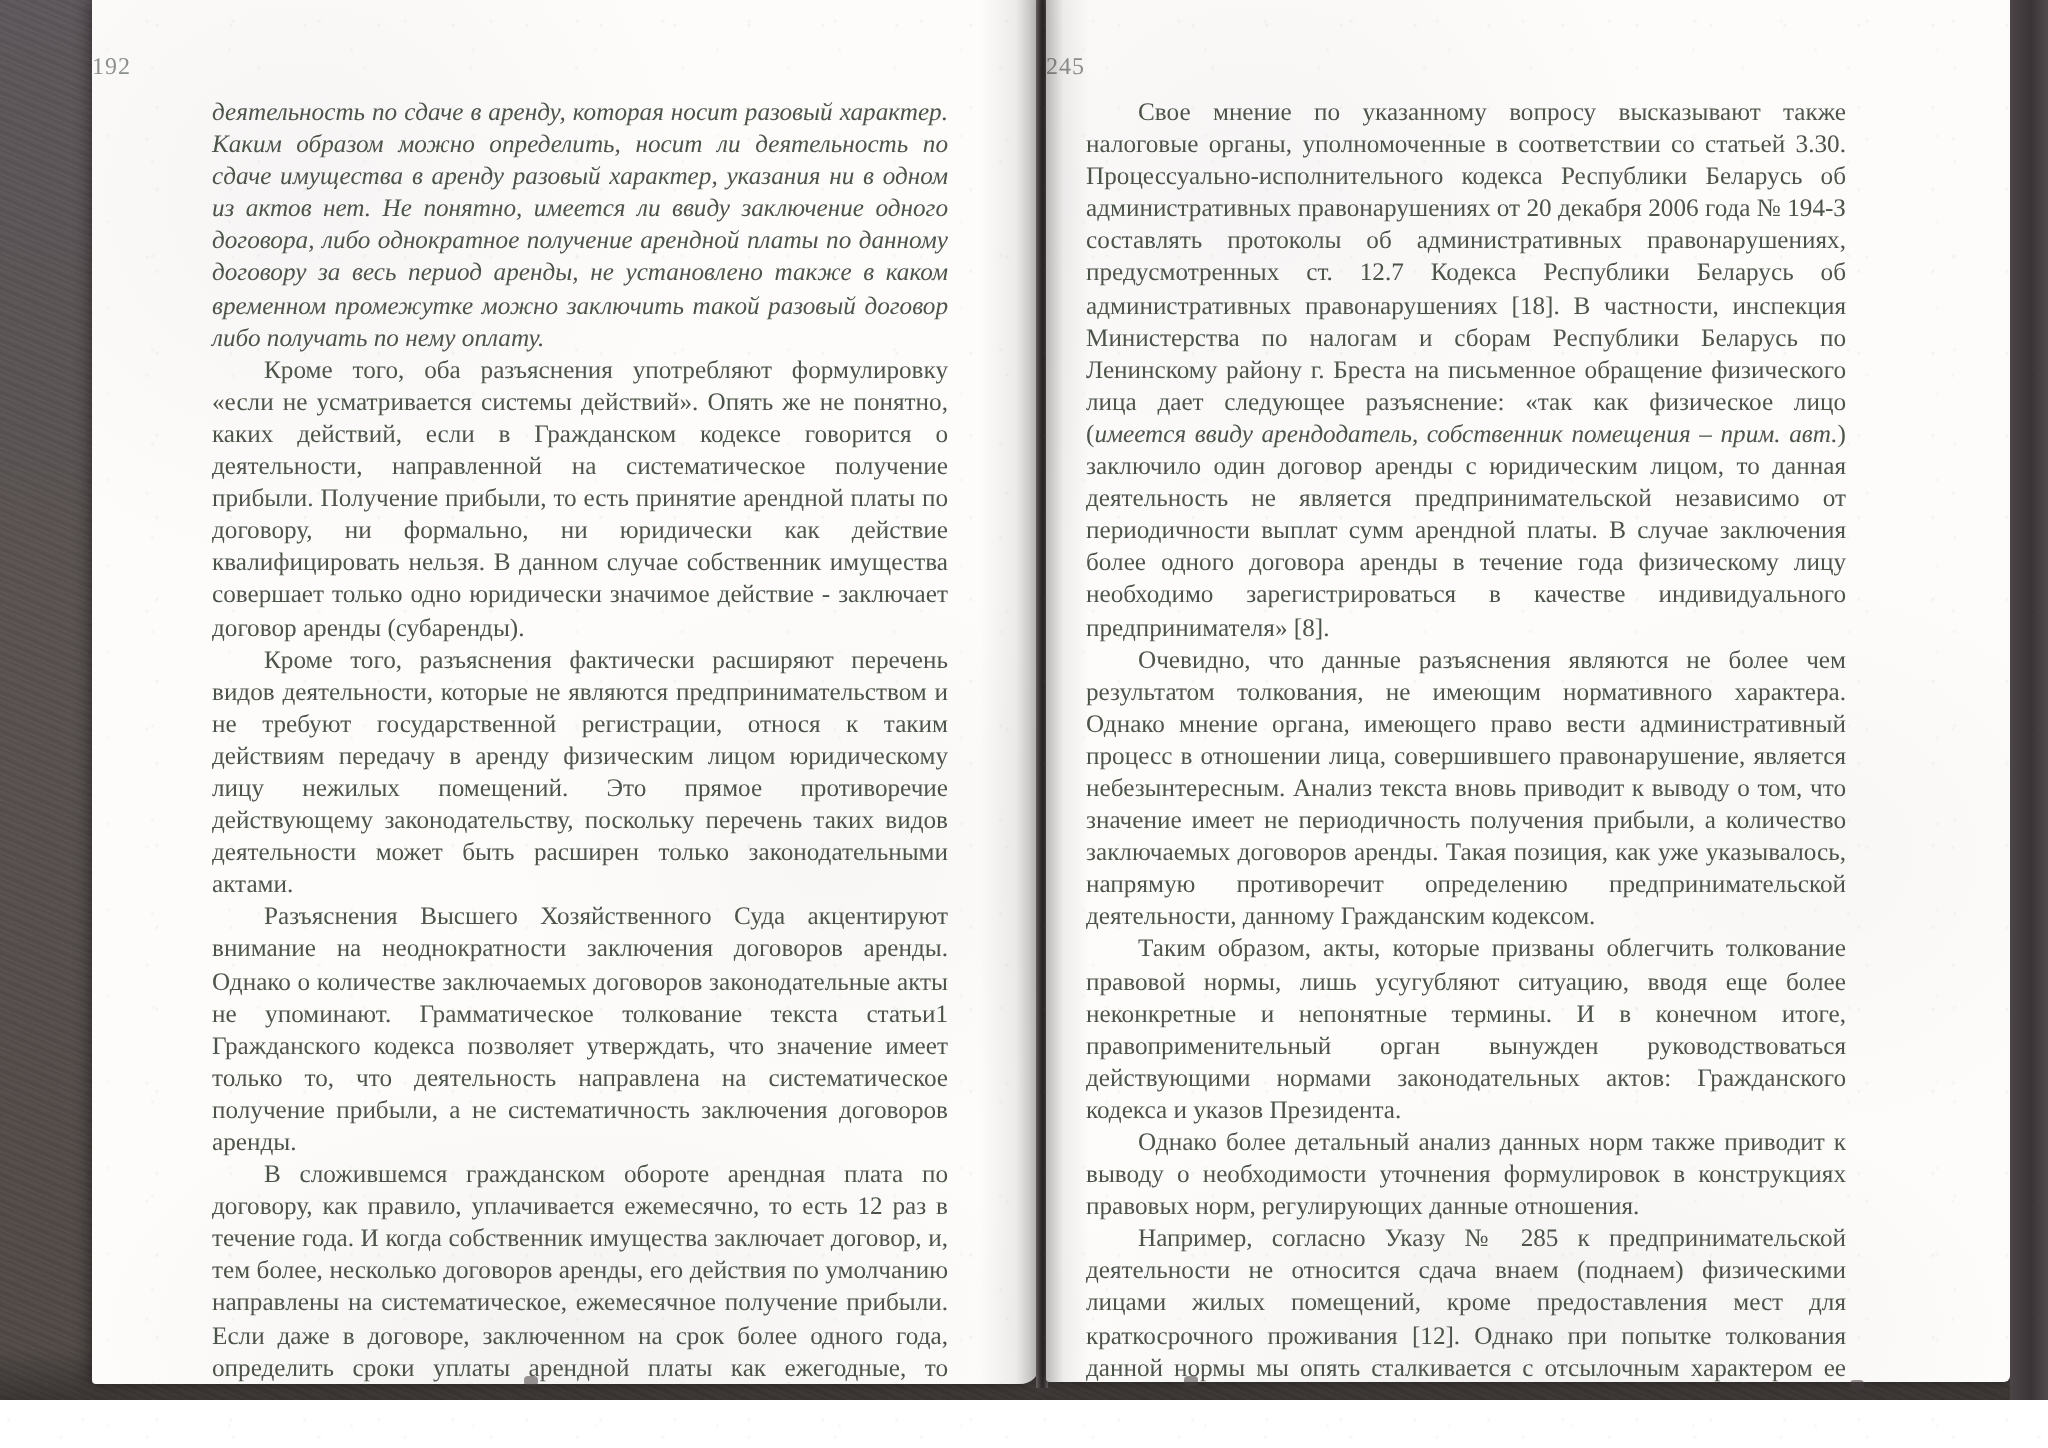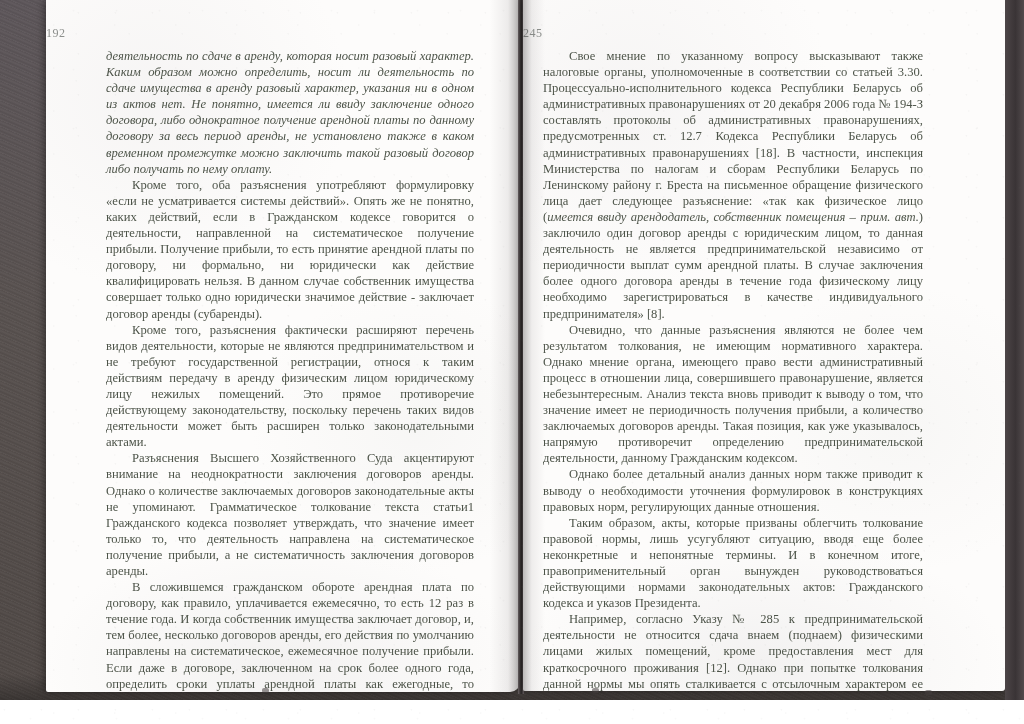--- a/index.html
+++ b/index.html
@@ -213,22 +213,22 @@
       </div>
   </div>
 
   <div class="gutter-line"></div>
 
   <div class="page page-right">
     <div class="folio">245</div>
     <div class="textblock">
         <p><span>Свое мнение по указанному вопросу высказывают также налоговые органы, уполномоченные в соответствии со статьей 3.30. Процессуально-исполнительного кодекса Республики Беларусь об административных правонарушениях от 20 декабря 2006 года № 194-З составлять протоколы об административных правонарушениях, предусмотренных ст. 12.7 Кодекса Республики Беларусь об административных правонарушениях [18]. В частности, инспекция Министерства по налогам и сборам Республики Беларусь по Ленинскому району г. Бреста на письменное обращение физического лица дает следующее разъяснение: «так как физическое лицо (</span><i>имеется ввиду арендодатель,  собственник помещения – прим. авт.</i><span>)  заключило один договор аренды с юридическим лицом, то данная деятельность не является предпринимательской независимо от периодичности выплат сумм арендной платы. В случае заключения более одного договора аренды в течение года физическому лицу необходимо зарегистрироваться в качестве индивидуального предпринимателя» [8].</span></p>
         <p><span>Очевидно, что данные разъяснения являются не более чем результатом толкования, не имеющим нормативного характера. Однако мнение органа, имеющего право вести административный процесс в отношении лица, совершившего правонарушение, является небезынтересным. Анализ текста вновь приводит к выводу о том, что значение имеет не периодичность получения прибыли, а количество заключаемых договоров аренды. Такая позиция, как уже указывалось, напрямую противоречит определению предпринимательской деятельности, данному Гражданским кодексом.</span></p>
+        <p><span>Таким образом, акты, которые призваны облегчить толкование правовой нормы, лишь усугубляют ситуацию, вводя еще более неконкретные и непонятные термины.  И в конечном итоге, правоприменительный орган вынужден руководствоваться действующими нормами законодательных актов: Гражданского кодекса и указов Президента.</span></p>
         <p><span>Однако более детальный анализ данных норм также приводит к выводу о необходимости уточнения формулировок в конструкциях правовых норм, регулирующих данные отношения.</span></p>
-        <p><span>Таким образом, акты, которые призваны облегчить толкование правовой нормы, лишь усугубляют ситуацию, вводя еще более неконкретные и непонятные термины.  И в конечном итоге, правоприменительный орган вынужден руководствоваться действующими нормами законодательных актов: Гражданского кодекса и указов Президента.</span></p>
         <p><span>Например, согласно Указу № 285 к предпринимательской деятельности не относится сдача внаем (поднаем) физическими лицами жилых помещений, кроме предоставления мест для краткосрочного проживания [12]. Однако при попытке толкования данной нормы мы опять сталкивается с отсылочным характером ее диспозиции, поскольку нормой не определено, какие помещения относятся к жилым.</span></p>
       </div>
   </div>
 
   <div class="right-edge"></div>
 
   <div class="tick" style="left:262px; top:688px;"></div>
   <div class="tick" style="left:592px; top:688px;"></div>
   <div class="tick" style="left:925px; top:690px;"></div>
 

